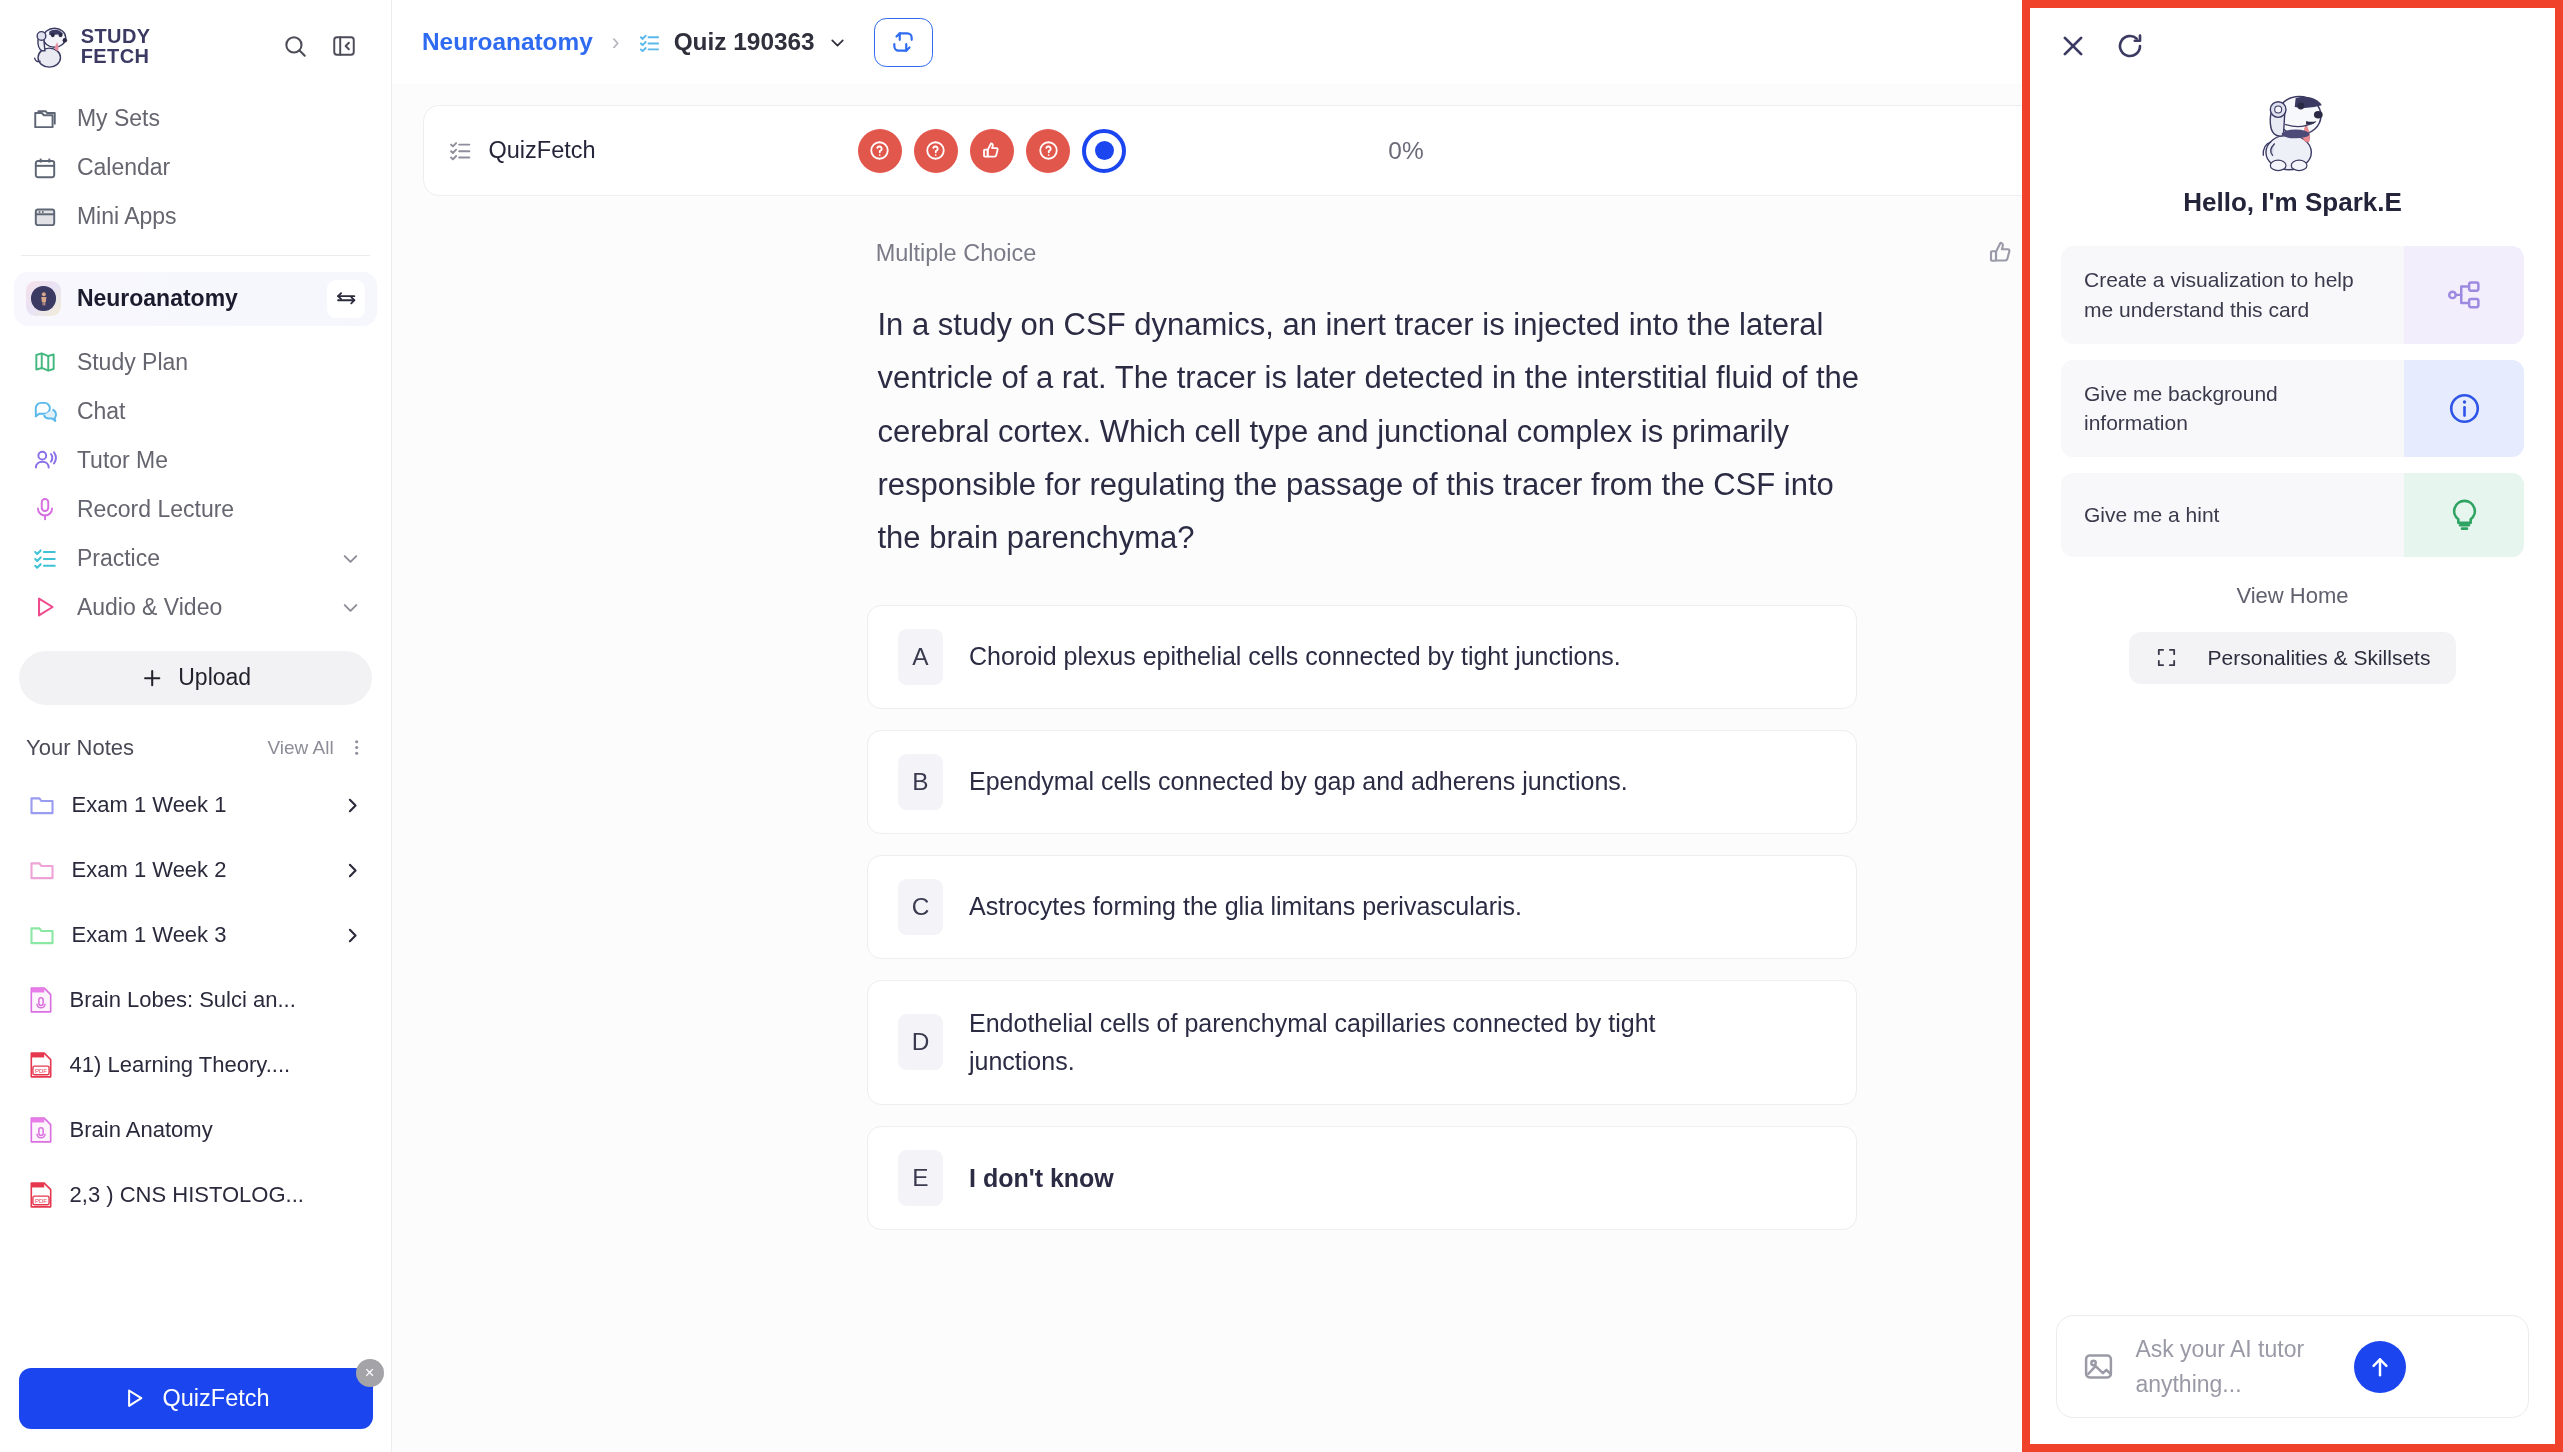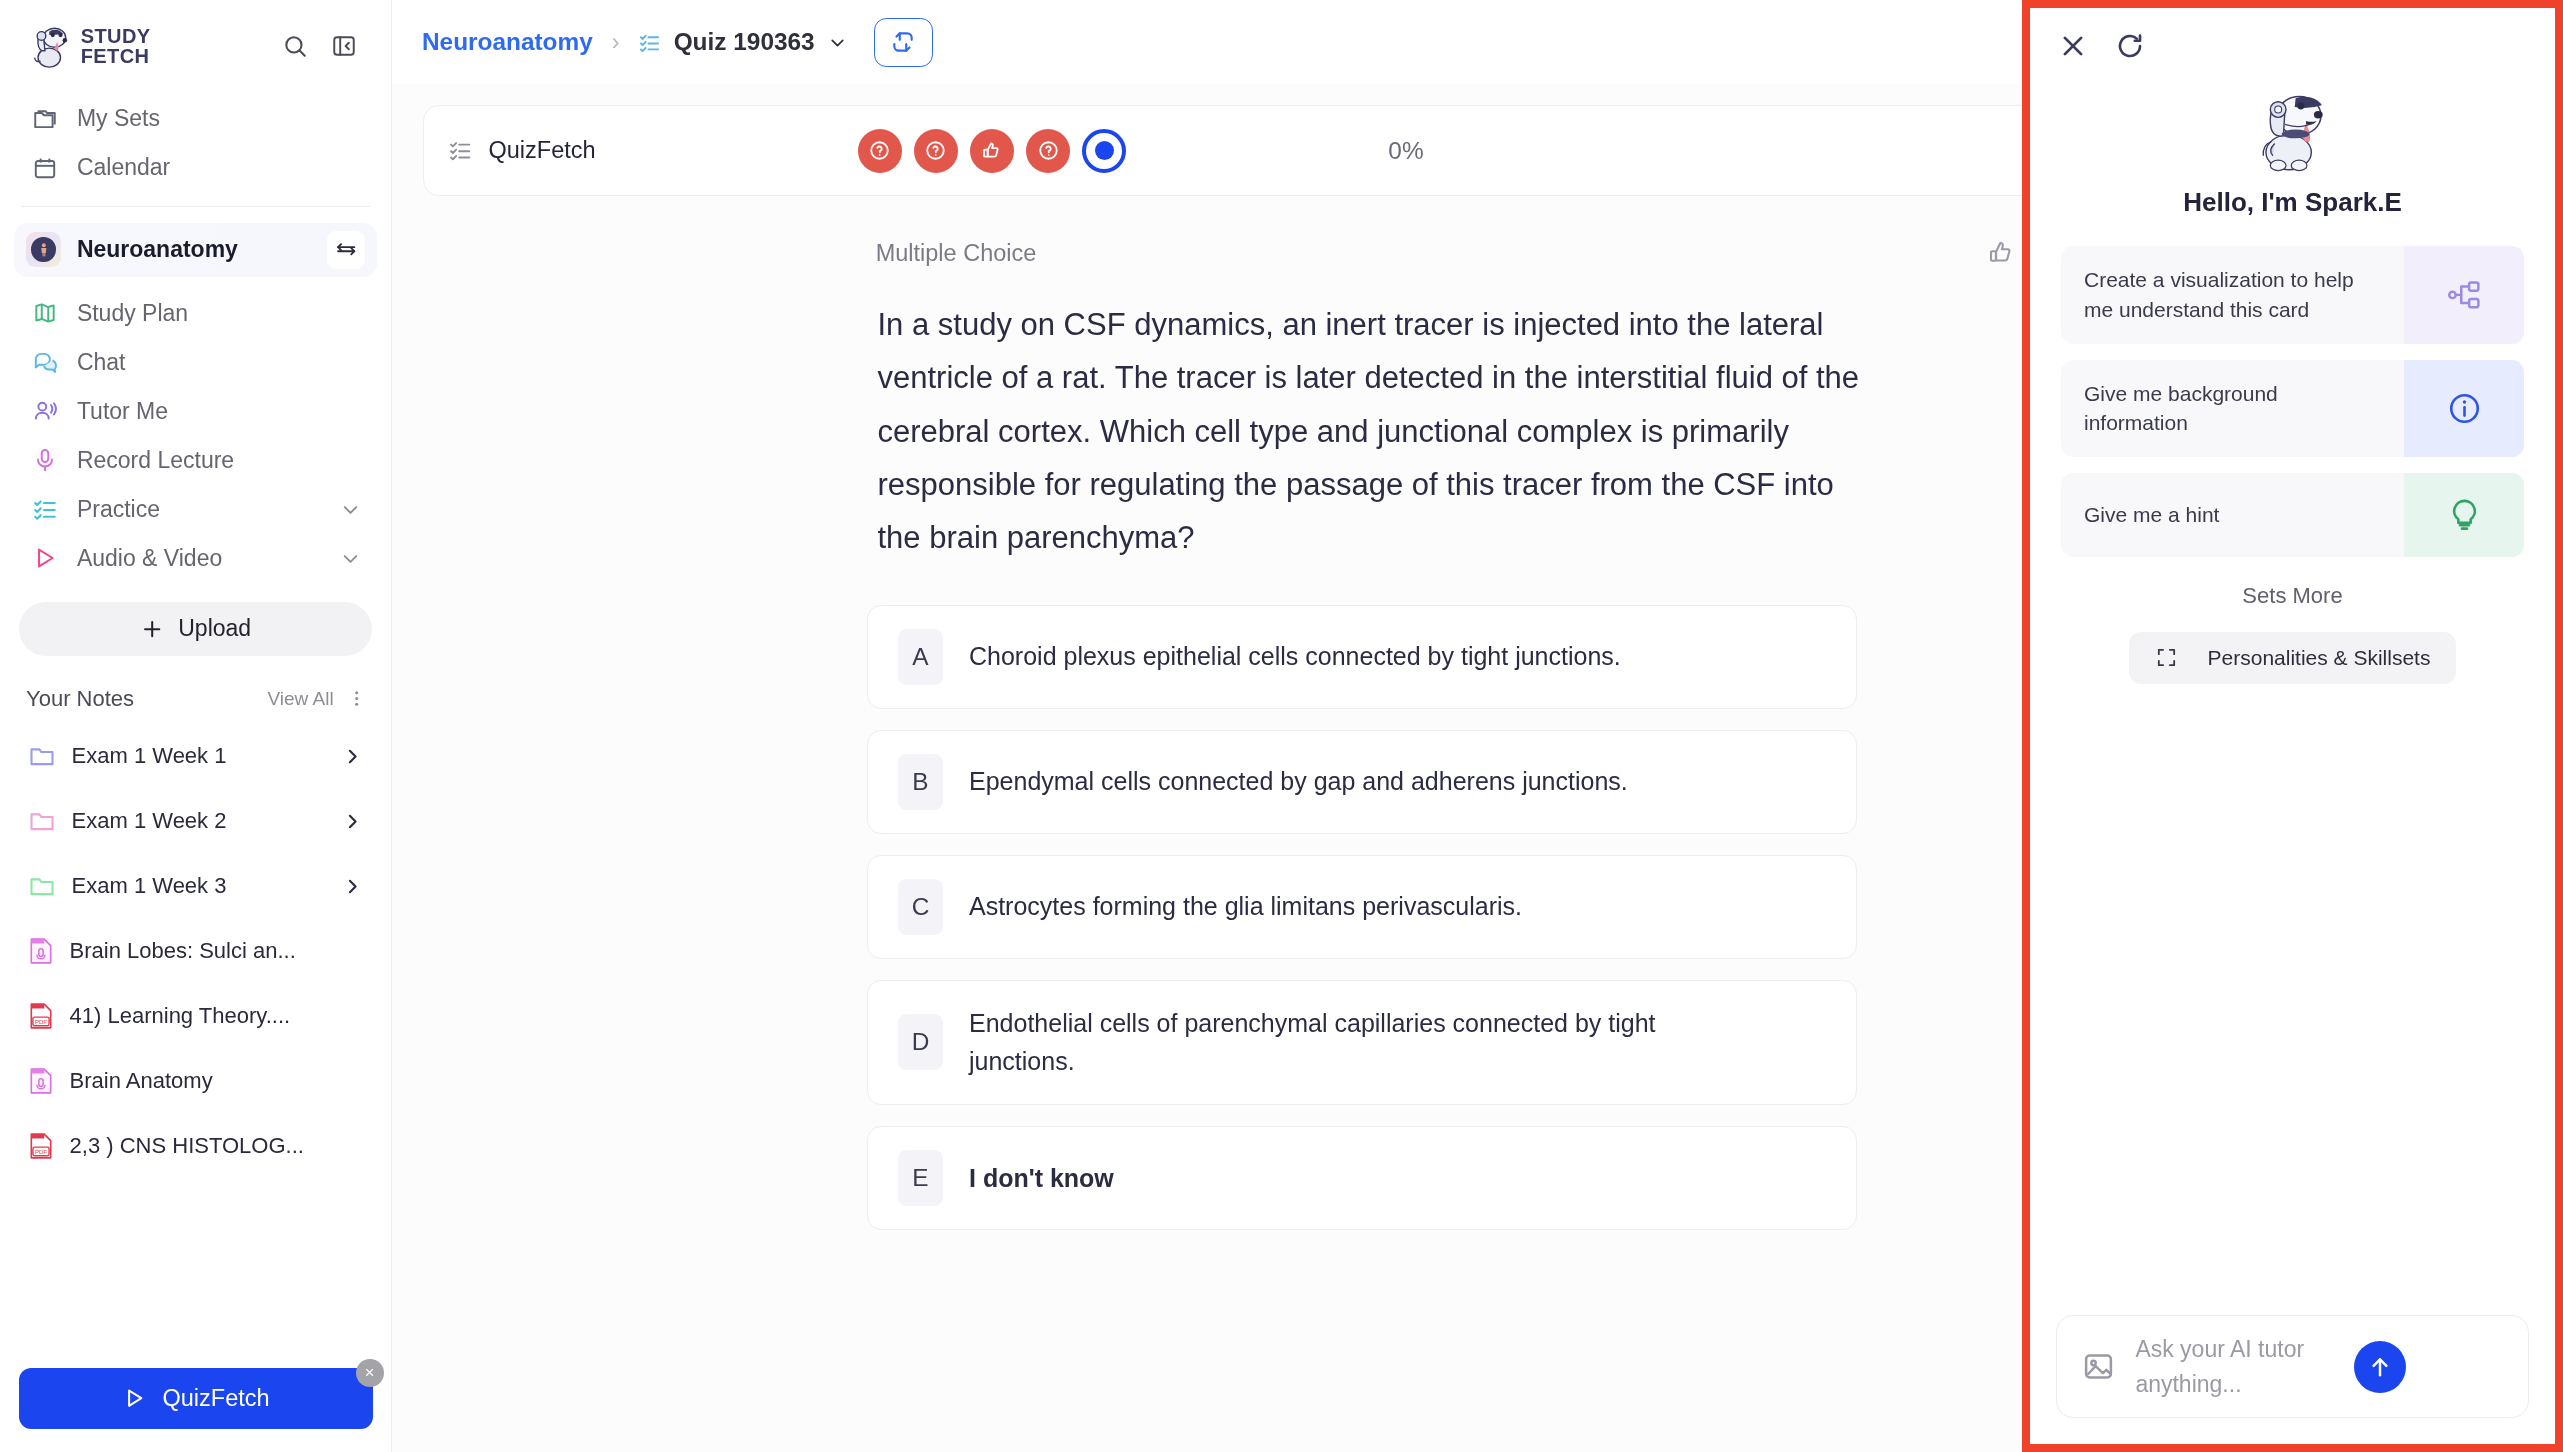--- a/index.html
+++ b/index.html
@@ -260,20 +260,31 @@
       <div class="nav-item">
         <span class="ni-ico">
           <svg width="26" height="26" viewBox="0 0 24 24" fill="none" stroke="#5e6675" stroke-width="1.8" stroke-linejoin="round">
             <rect x="3.5" y="5.5" width="17" height="15" rx="2"></rect>
               <line x1="3.5" y1="10" x2="20.5" y2="10"></line>
             <line x1="8" y1="3.3" x2="8" y2="7"></line>
               <line x1="16" y1="3.3" x2="16" y2="7"></line>
           </svg>
         </span>
         <span>Calendar</span>
+      </div>
+      <div class="nav-item">
+        <span class="ni-ico">
+          <svg width="26" height="26" viewBox="0 0 24 24" fill="#e2e2e6" stroke="#5e6675" stroke-width="1.8" stroke-linejoin="round">
+            <rect x="3.5" y="5" width="17" height="14.5" rx="2"></rect>
+              <line x1="3.5" y1="9.5" x2="20.5" y2="9.5"></line>
+            <circle cx="7" cy="7.3" r="0.9" fill="#5e6675" stroke="none"></circle>
+              <circle cx="10" cy="7.3" r="0.9" fill="#5e6675" stroke="none"></circle>
+          </svg>
+        </span>
+        <span>Mini Apps</span>
       </div>
     </div>
 
     <div class="divider"></div>
 
     <div class="course-item">
       <span class="course-avatar">
         <span class="inner">
           <svg width="15.7" height="15.7" viewBox="0 0 24 24" fill="#d9a88a">
             <circle cx="12" cy="5" r="3"></circle>
@@ -732,21 +743,21 @@
         <span class="sugg-ico green">
           <svg width="37" height="37" viewBox="0 0 24 24" fill="none" stroke="#2fa362" stroke-width="1.7" stroke-linecap="round" stroke-linejoin="round">
             <path d="M12 3.2a6.6 6.6 0 0 0-4 11.9v2.3h8v-2.3A6.6 6.6 0 0 0 12 3.2z"></path>
             <line x1="9.2" y1="19" x2="14.8" y2="19"></line>
               <line x1="10.4" y1="21.2" x2="13.6" y2="21.2"></line>
           </svg>
         </span>
       </div>
     </div>
 
-    <div class="viewmore">Sets More</div>
+    <div class="viewmore">View Home</div>
 
     <div class="persona-wrap">
       <div class="persona">
         <span>
           <svg width="23" height="23" viewBox="0 0 24 24" fill="none" stroke="#3a3a4a" stroke-width="1.9" stroke-linecap="round" stroke-linejoin="round">
             <polyline points="4,8.5 4,4 8.5,4"></polyline>
               <polyline points="15.5,4 20,4 20,8.5"></polyline>
             <polyline points="20,15.5 20,20 15.5,20"></polyline>
               <polyline points="8.5,20 4,20 4,15.5"></polyline>
           </svg>

